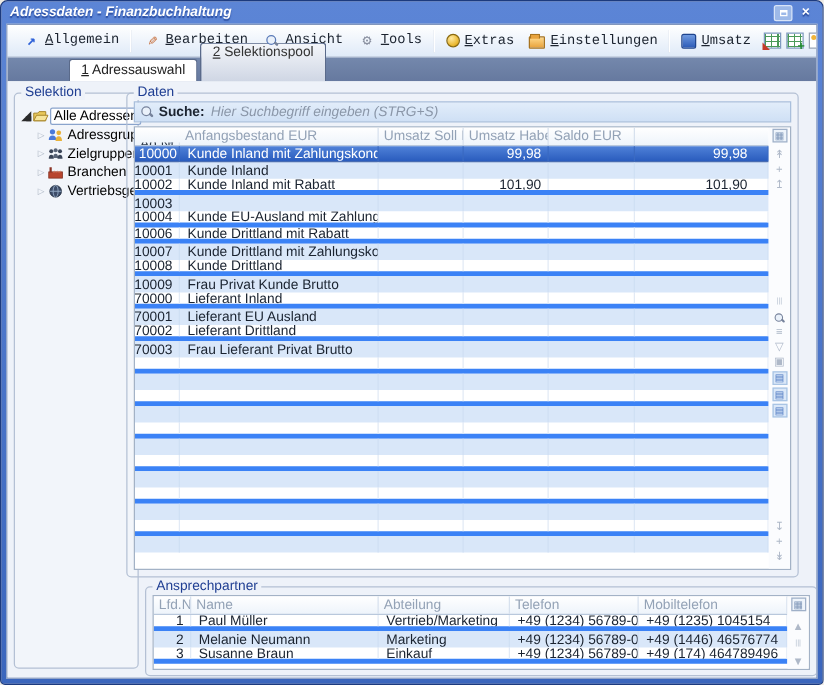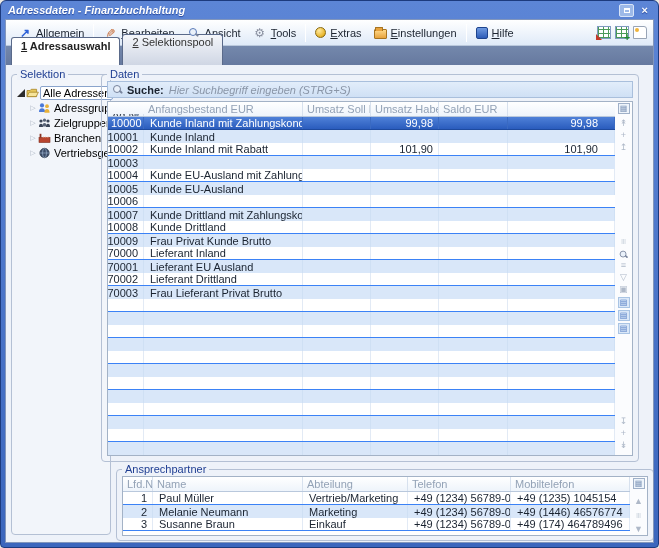--- a/index.html
+++ b/index.html
@@ -18,21 +18,21 @@
   .tb-restore { background:#9db9e8; border:1px solid #d8e4f8; border-radius:2px; }
   .tb-restore i { display:block; width:6px; height:5px; border:1px solid #fff; border-top:2px solid #fff; }
   .tb-close { font-size:11px; }
 
   .frame-body { flex:1; margin:0 4px 4px 4px; background:#eef2f9; border:1px solid #8296bc;
     display:flex; flex-direction:column; overflow:hidden; }
 
   
   .menubar { height:26px; background:linear-gradient(#ffffff,#dfeaf8);
     border-bottom:1px solid #bac8dc; display:flex; align-items:center; padding:0 6px; }
-  .menu-item { display:flex; align-items:center; gap:4px; padding:3px 6px; color:#1c2430; cursor:default; }
+  .menu-item { display:flex; gap:4px; padding:3px 6px; color:#1c2430; cursor:default;font-family:Liberation Mono, monospace; }
   .menu-item .lbl { display:inline-block; }
   .menu-item .lbl::first-letter { text-decoration:underline; }
   .menu-sep { width:1px; height:18px; background:#b9c4d6; border-right:1px solid #fff; margin:0 3px; }
   .menubar .spacer { flex:1; }
 
   
   .mi { display:inline-flex; width:14px; height:13px; align-items:center; justify-content:center; }
   .icon-arrow-up-right::before { content:"\2197"; color:#2f62d8; font-weight:bold; font-size:12px; }
   .icon-edit-note::before { content:"\270E"; color:#c2622a; font-size:12px; transform:rotate(90deg); display:block; }
   .icon-tools::before { content:"\2699"; color:#8a90a0; font-size:12px; }
@@ -64,21 +64,21 @@
     color:#1f8a2f; font-weight:bold; font-size:10px; }
   .tico-page { border-color:#98a4b6; border-radius:0 3px 0 0; }
   .tico-page::before { content:""; position:absolute; left:1px; top:1px; width:4px; height:4px;
     background:#f0b43a; border-radius:50%; }
 
   
   .tabstrip { height:19px; background:linear-gradient(#7488ac,#66799f); display:flex; align-items:flex-end; padding:0 0 0 5px; }
   .tab { display:inline-block; padding:2px 9px 2px 9px; margin-right:2px; border:1px solid #5a6a8a; border-bottom:none;
     border-radius:3px 3px 0 0; cursor:default; color:#222; }
   .tab::first-letter { text-decoration:underline; }
-  .tab.active { background:#fff; height:28px; font-weight:bold; }
+  .tab.active { background:#fff; height:18px; font-weight:normal;margin-left:44px; }
   .tab.inactive { background:linear-gradient(#f4f6fa,#cfd6e4); height:31px; padding-top:1px; color:#333; }
 
   
   .content { position:relative; flex:1; background:#eef2f9; }
   .groupbox { position:absolute; border:1px solid #b4c0d4; border-radius:4px; }
   .gb-label { position:absolute; top:-7px; left:5px; background:#eef2f9; padding:0 3px; color:#1f3e92; }
 
   #gb-selektion { left:5px; top:9px; width:100px; bottom:7px; background:#f2f5fa; }
   #gb-daten { left:95px; top:9px; width:538px; height:388px; padding:6px 5px 5px 5px; display:flex; flex-direction:column; }
   #gb-ansprech { left:110px; top:404px; width:538px; bottom:1px; padding:6px 5px 4px 5px; display:flex; }
@@ -109,21 +109,21 @@
   .agrid { display:grid; grid-template-columns:30px 150px 105px 103px 1fr; }
   .thead { height:15px; background:linear-gradient(#ffffff,#eef4fb); border-bottom:1px solid #b9c8dc; }
   .th { position:relative; display:flex; align-items:center; padding:0 4px; border-right:1px solid #d7e1ee;
     white-space:nowrap; overflow:hidden; cursor:default; }
   .th.dark { color:#2e3a4a;margin-top:12px; }
   .th.dim { color:#93a2b6; }
   .sort { position:absolute; right:3px; font-size:6px; color:#8a9ab0; }
   .trow { height:13px; }
   .trow .td { display:flex; align-items:center; border-right:1px solid #e2eaf5; white-space:nowrap;
     overflow:hidden; color:#1a2330; }
-  .trow { border-bottom:1px solid #3b82f6; }
+  .trow { border-bottom:4px solid #3b82f6; }
   .trow.stripe { background:#d9e7f9; border-bottom:none; }
   .trow.stripe .td { border-right-color:#cfe0f4; }
   .trow.selected { background:linear-gradient(#4f81d8,#2a5cbd); border-bottom:1px solid #1e4a9e; }
   .trow.selected .td { color:#fff; border-right-color:#3a6ac2; }
   .td.num { justify-content:flex-end; padding-right:5px; }
   .td.txt { padding-left:6px; }
   .td.saldo { padding-right:16px; }
   .trow.selected .td.nr-sel { justify-content:flex-start; padding-left:3px; }
 
   
@@ -181,21 +181,21 @@
             <span class="mi icon-extras-ball"></span>
             <span class="lbl">Extras</span>
           </span>
           <span class="menu-item">
             <span class="mi icon-settings-folder"></span>
             <span class="lbl">Einstellungen</span>
           </span>
           <span class="menu-sep"></span>
           <span class="menu-item">
             <span class="mi icon-help"></span>
-            <span class="lbl">Hilfe</span>
+            <span class="lbl">Umsatz</span>
           </span>
         </span>
       <span class="spacer"></span>
       <span id="menu-right" style="display:flex;align-items:center;">
           <span class="tico tico-grid tico-export"></span>
           <span class="tico tico-grid tico-import"></span>
           <span class="tico tico-page"></span>
         </span>
     </div>
 
@@ -325,30 +325,23 @@
                   <div class="td num saldo"></div>
                 </div>
                 <div class="dgrid trow">
                   <div class="td num">10004</div>
                   <div class="td txt">Kunde EU-Ausland mit Zahlungskonditionen</div>
                   <div class="td num"></div>
                   <div class="td num"></div>
                   <div class="td num"></div>
                   <div class="td num saldo"></div>
                 </div>
-                <div class="dgrid trow stripe">
-                  <div class="td num">10005</div>
-                  <div class="td txt">Kunde EU-Ausland</div>
-                  <div class="td num"></div>
-                  <div class="td num"></div>
-                  <div class="td num"></div>
-                  <div class="td num saldo"></div>
-                </div>
                 <div class="dgrid trow">
                   <div class="td num">10006</div>
+                  <div class="td txt">Kunde Drittland mit Rabatt</div>
                   <div class="td num"></div>
                   <div class="td num"></div>
                   <div class="td num"></div>
                   <div class="td num saldo"></div>
                 </div>
                 <div class="dgrid trow stripe">
                   <div class="td num">10007</div>
                   <div class="td txt">Kunde Drittland mit Zahlungskonditionen</div>
                   <div class="td num"></div>
                   <div class="td num"></div>

